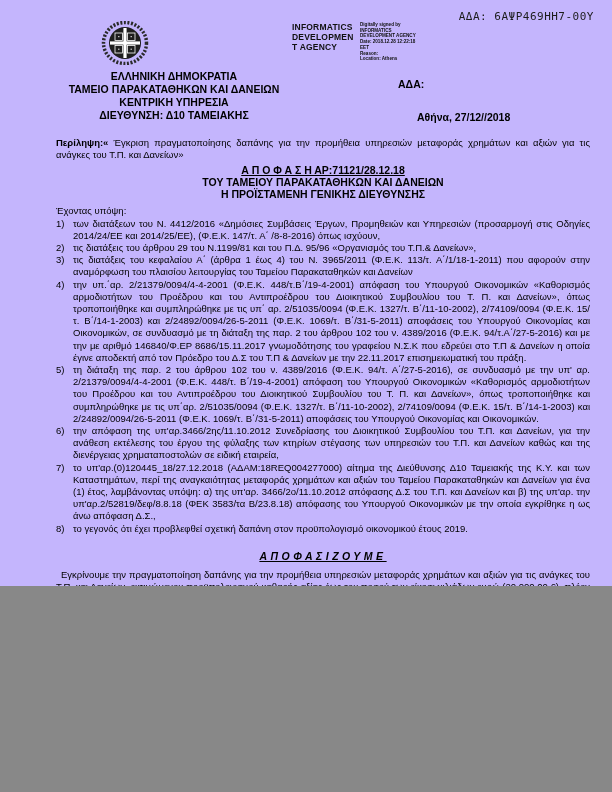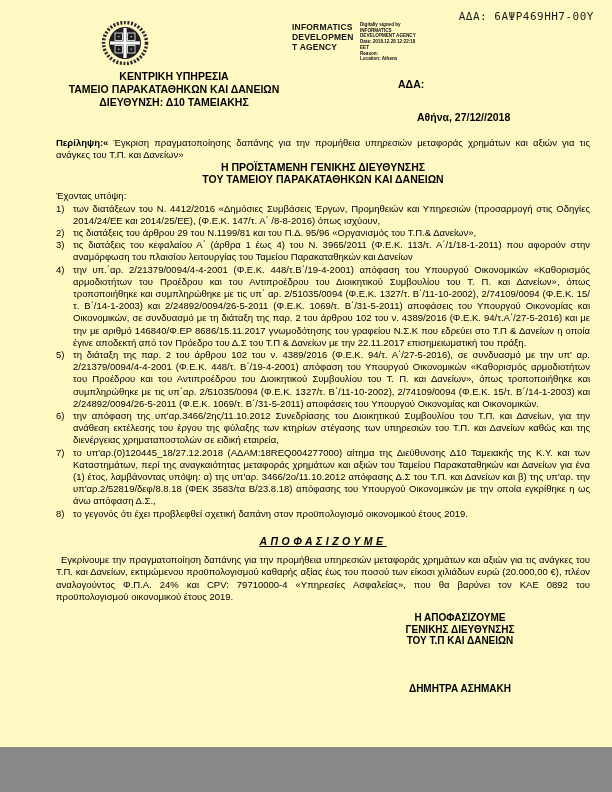--- a/index.html
+++ b/index.html
@@ -1,19 +1,19 @@
 <!DOCTYPE html>
 <html lang="el"><head>
 <meta charset="utf-8">
 <style>
   html,body{margin:0;padding:0;background:#888;}
   .page{
     position:relative;
-    width:612px;height:747px;
-    background:#fef9c3;
+    width:612px;height:586px;
+    background:#c4b5fd;
     font-family:"Liberation Sans", sans-serif;
     color:#000;
     overflow:hidden;
     margin:0 auto;
   }
   
   .ada-top{
     position:absolute;top:10px;right:18px;
     font-family:"DejaVu Sans Mono", monospace;
     font-size:11px;letter-spacing:0.5px;color:#1c1c1c;
@@ -98,34 +98,36 @@
       <div>INFORMATICS</div>
       <div>DEVELOPMENT AGENCY</div>
       <div>Date: 2018.12.28 12:22:18</div>
       <div>EET</div>
       <div>Reason:</div>
       <div>Location: Athens</div>
     </div>
   </div>
 
   <div class="org-block">
+    <div>ΕΛΛΗΝΙΚΗ ΔΗΜΟΚΡΑΤΙΑ</div>
+    <div>ΤΑΜΕΙΟ ΠΑΡΑΚΑΤΑΘΗΚΩΝ ΚΑΙ ΔΑΝΕΙΩΝ</div>
     <div>ΚΕΝΤΡΙΚΗ ΥΠΗΡΕΣΙΑ</div>
-    <div>ΤΑΜΕΙΟ ΠΑΡΑΚΑΤΑΘΗΚΩΝ ΚΑΙ ΔΑΝΕΙΩΝ</div>
     <div>ΔΙΕΥΘΥΝΣΗ: Δ10 ΤΑΜΕΙΑΚΗΣ</div>
   </div>
 
   <div class="ada-field">ΑΔΑ:</div>
   <div class="date-line">Αθήνα, 27/12//2018</div>
 
   <div class="content">
 
     <p class="summary"><span class="lbl">Περίληψη:«</span><span> Έγκριση πραγματοποίησης δαπάνης για την προμήθεια υπηρεσιών μεταφοράς χρημάτων και αξιών για τις ανάγκες του Τ.Π. και Δανείων»</span></p>
 
+    <div class="decision-title">Α Π Ο Φ Α Σ Η  ΑΡ:71121/28.12.18</div>
+    <div class="authority">ΤΟΥ ΤΑΜΕΙΟΥ ΠΑΡΑΚΑΤΑΘΗΚΩΝ ΚΑΙ ΔΑΝΕΙΩΝ</div>
     <div class="authority">Η ΠΡΟΪΣΤΑΜΕΝΗ ΓΕΝΙΚΗΣ ΔΙΕΥΘΥΝΣΗΣ</div>
-    <div class="authority">ΤΟΥ ΤΑΜΕΙΟΥ ΠΑΡΑΚΑΤΑΘΗΚΩΝ ΚΑΙ ΔΑΝΕΙΩΝ</div>
 
     <div class="considering-intro">Έχοντας υπόψη:</div>
 
     <div class="item">
       <span class="num">1)</span>
       <span class="txt">των διατάξεων του Ν. 4412/2016 «Δημόσιες Συμβάσεις Έργων, Προμηθειών και Υπηρεσιών (προσαρμογή στις Οδηγίες 2014/24/ΕΕ και 2014/25/ΕΕ), (Φ.Ε.Κ. 147/τ. Α΄ /8-8-2016) όπως ισχύουν,</span>
     </div>
     <div class="item">
       <span class="num">2)</span>
       <span class="txt">τις διατάξεις του άρθρου 29 του Ν.1199/81 και του Π.Δ. 95/96 «Οργανισμός του Τ.Π.&amp; Δανείων»,</span>

